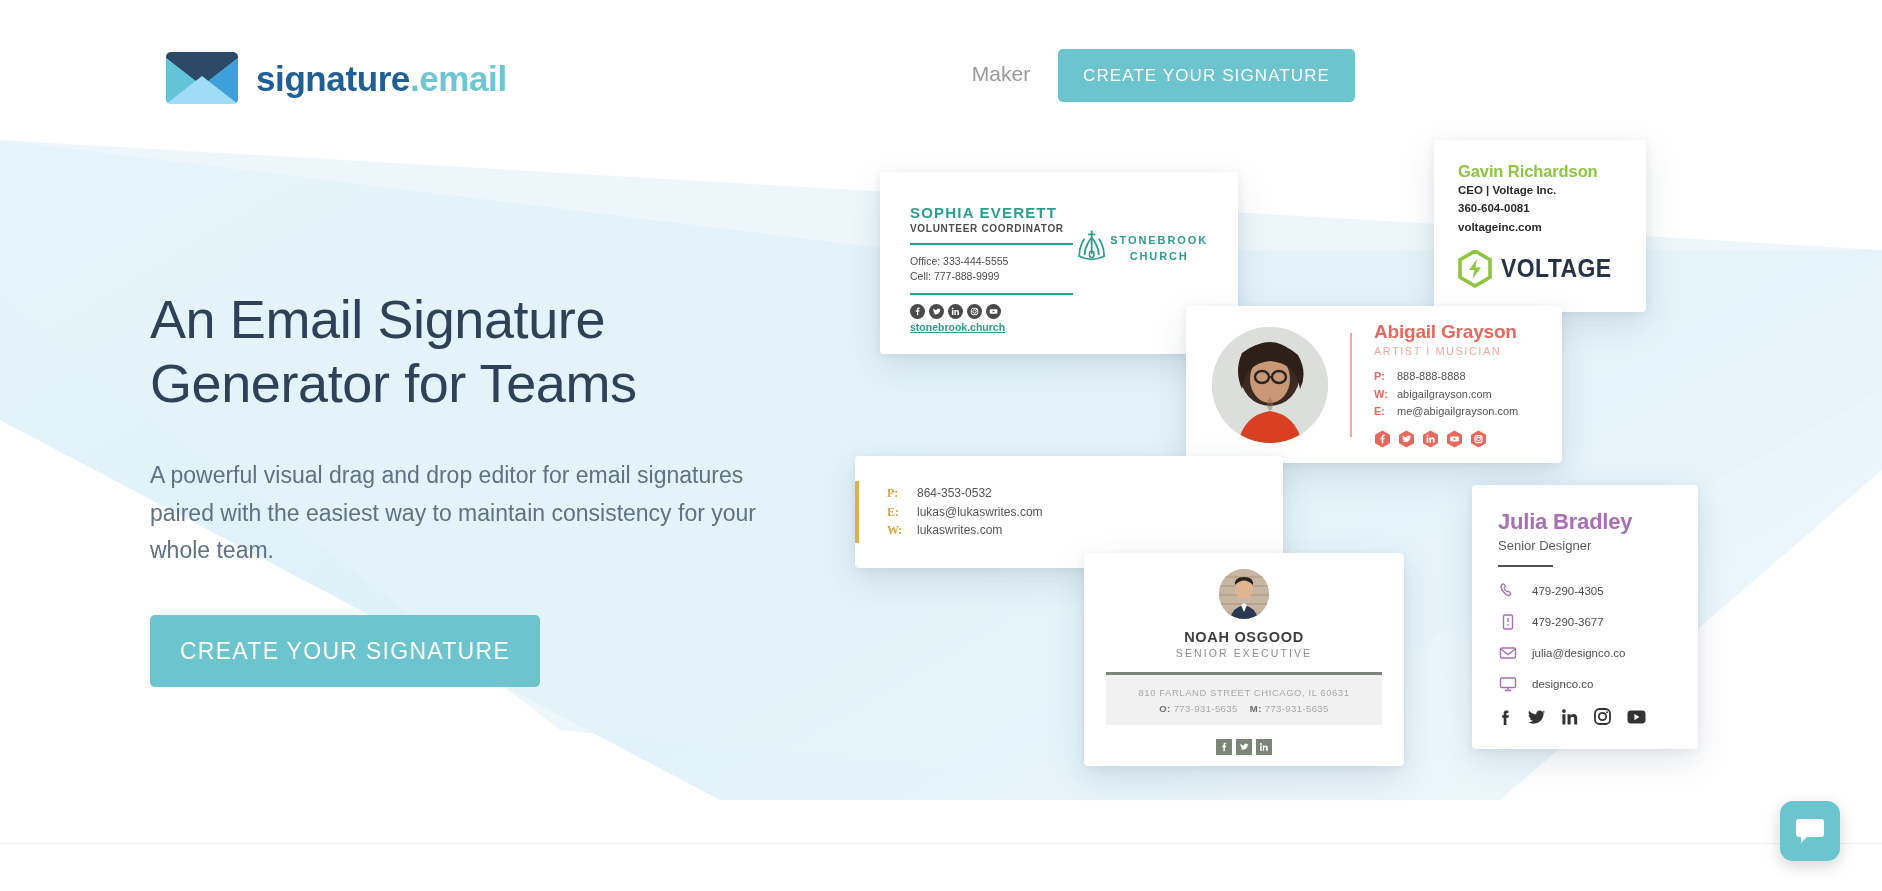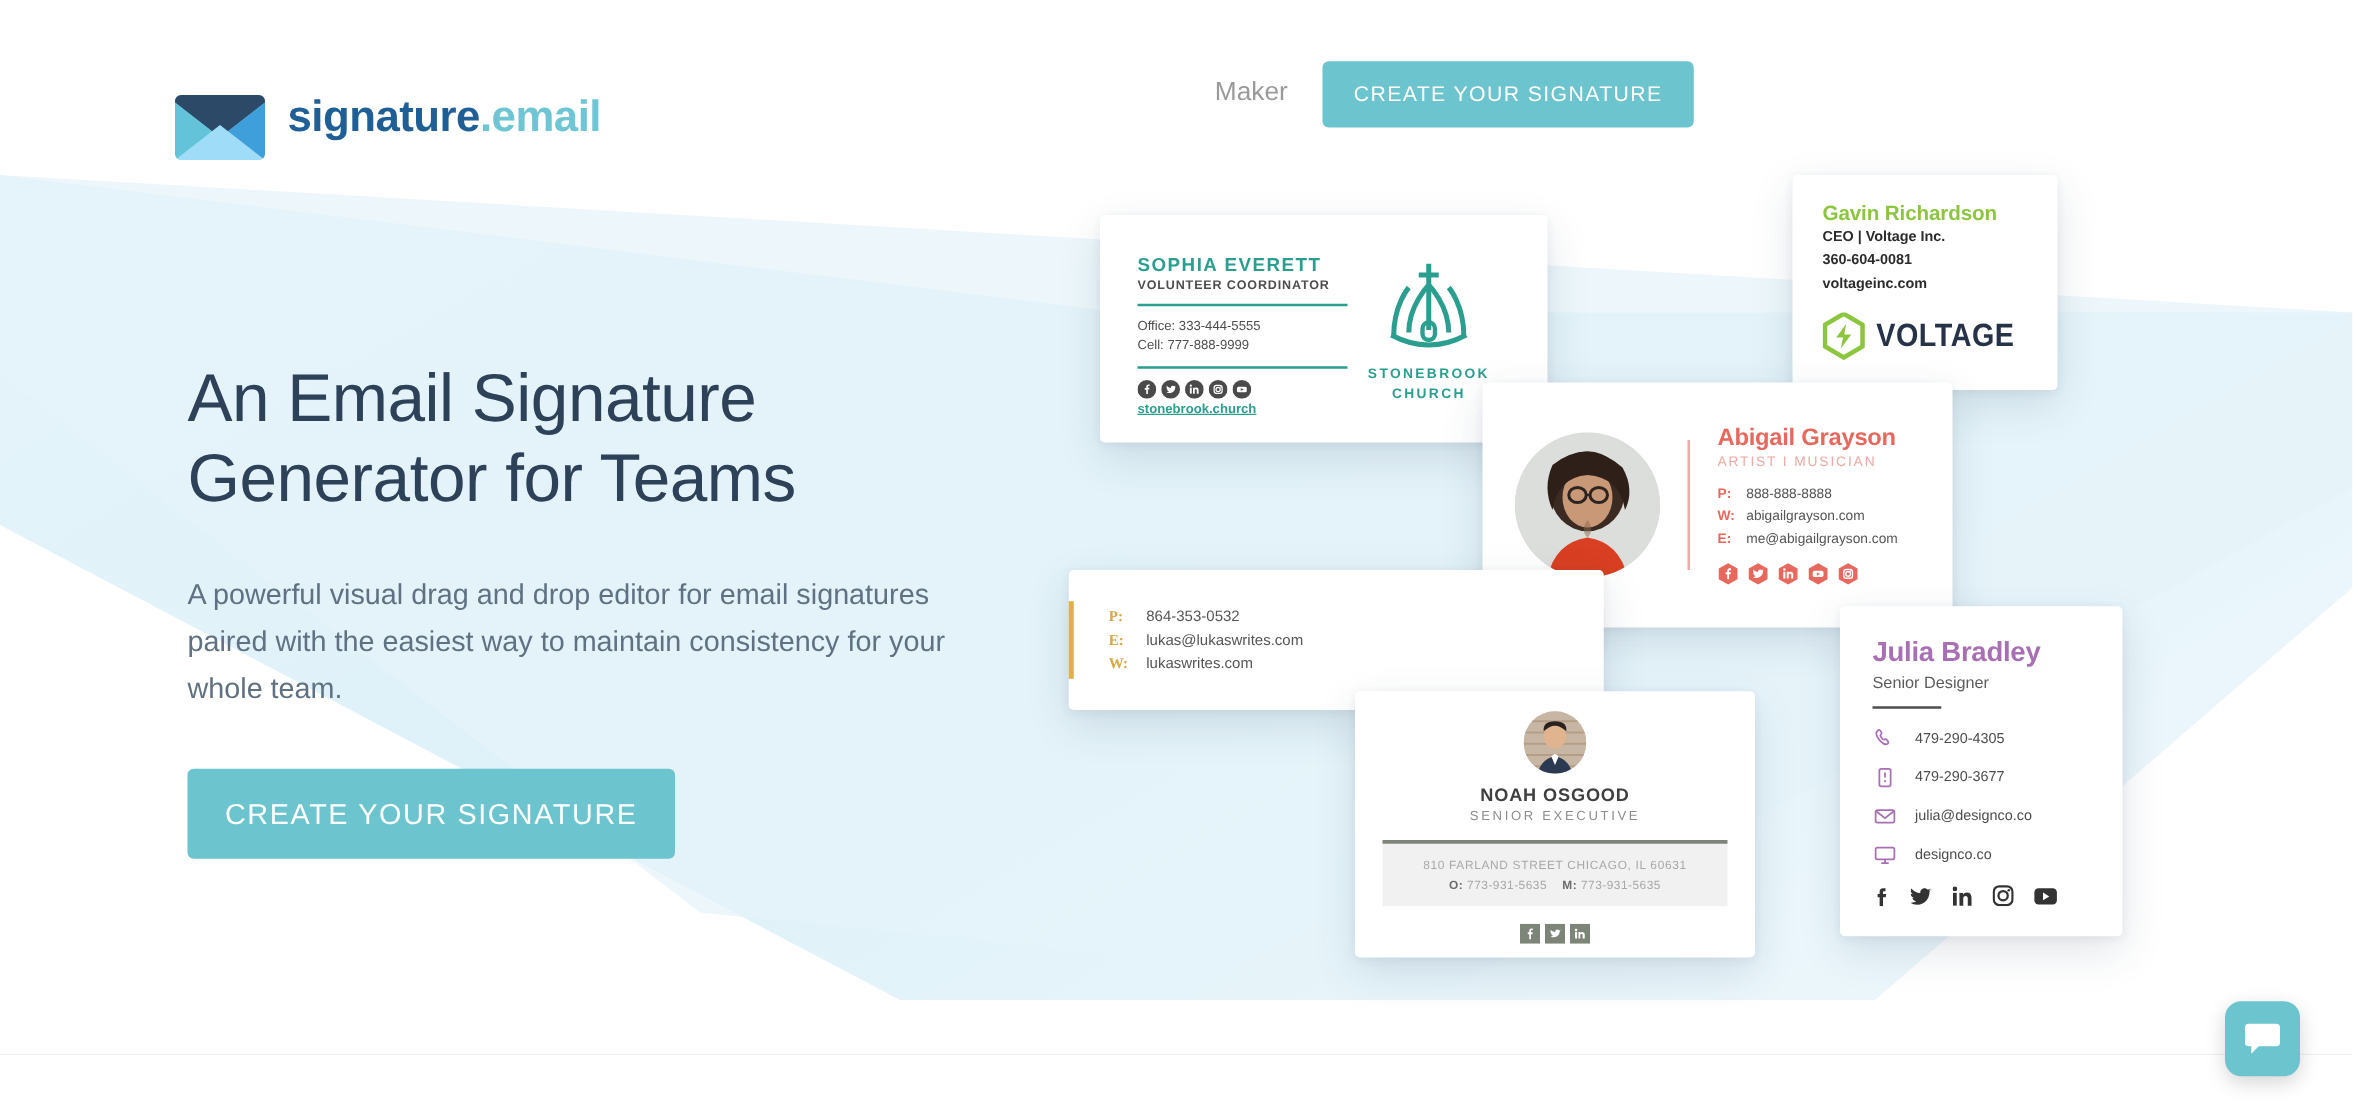--- a/index.html
+++ b/index.html
@@ -12,21 +12,21 @@
   .page { position: relative; width: 1882px; height: 891px; background:#fff; overflow:hidden; }
 
   
   .bg-band { position:absolute; inset:0; width:1882px; height:891px; z-index:0; pointer-events:none; }
 
   
   .header {
     position:absolute; top:0; left:0; width:1882px; height:140px;
     z-index:30; display:flex; align-items:center;
   }
-  .logo-wrap { position:absolute; left:140px; top:52px; display:flex; gap:18px;margin-top:24px; }
+  .logo-wrap { position:absolute; left:166px; top:52px; display:flex; align-items:center; gap:18px; }
   .logo-mark { width:72px; height:52px; border-radius:5px; overflow:hidden; display:block; }
   .logo-text { font-size:35px; font-weight:700; letter-spacing:-0.4px; line-height:1; }
   .logo-text .t1 { color:#1f5f96; }
   .logo-text .t2 { color:#6ec6d4; }
 
   .nav { position:absolute; right:530px; top:62px; display:flex; align-items:center; gap:52px; }
   .nav a { font-size:21px; color:#9a9a9a; text-decoration:none; font-weight:400; white-space:nowrap; }
   .nav a.active { color:#3a3a3a; }
 
   .nav-cta {
@@ -63,32 +63,32 @@
   
   .card-sophia { left:880px; top:172px; width:358px; height:182px; padding:26px 30px; }
   .sophia-row { display:flex; align-items:flex-start; justify-content:space-between; height:100%; }
   .sophia-left { width:175px; padding-top:6px; }
   .sophia-name { color:#2a9e8f; font-size:15px; font-weight:700; letter-spacing:1.2px; }
   .sophia-title { color:#4d4d4d; font-size:10px; font-weight:700; letter-spacing:0.7px; margin-top:2px; }
   .sophia-rule { height:2px; background:#2a9e8f; margin:9px 0 9px 0; width:100%; }
   .sophia-line { font-size:10.5px; color:#4d4d4d; line-height:1.42; }
   .sophia-socials { display:flex; gap:4px; margin-top:3px; }
   .sophia-link { display:block; font-size:10.5px; color:#2a9e8f; margin-top:2px; text-decoration:underline; font-weight:700; }
-  .sophia-right { width:135px; display:flex; flex-direction:column; align-items:center; padding-top:8px; }
+  .sophia-right { width:135px; display:flex; flex-direction:row; align-items:center; padding-top:8px; }
   .sophia-logoname { margin-top:6px; text-align:center; color:#2a9e8f; font-size:11px; font-weight:700; letter-spacing:1.9px; line-height:1.45; }
 
   
   .card-gavin { left:1434px; top:140px; width:212px; height:172px; padding:22px 24px; }
   .gavin-name { color:#8cc63f; font-size:16.5px; font-weight:600; letter-spacing:-0.1px; }
   .gavin-line { font-size:11.5px; color:#2b2b2b; line-height:1.5; font-weight:600; margin-top:1px; }
   .gavin-logo { display:flex; align-items:center; gap:9px; margin-top:14px; }
   .gavin-word { color:#263247; font-size:23px; font-weight:800; letter-spacing:0.4px; font-family:"Liberation Sans", sans-serif; transform:scaleY(1.12); }
 
   
-  .card-abigail { left:1186px; top:306px; width:376px; height:196px; padding:0; display:flex; align-items:center; }
+  .card-abigail { left:1186px; top:306px; width:376px; height:157px; padding:0; display:flex; align-items:center; }
   .abi-photo {
     width:116px; height:116px; border-radius:50%; margin-left:26px; flex:none;
     background:#d9dbd7; overflow:hidden; position:relative;
   }
   .abi-divider { width:2px; height:104px; background:#f0a8a2; margin-left:22px; flex:none; }
   .abi-right { margin-left:22px; }
   .abi-name { color:#e8685d; font-size:19px; font-weight:700; letter-spacing:-0.2px; }
   .abi-role { color:#f0a8a2; font-size:11px; letter-spacing:1.5px; margin-top:2px; }
   .abi-rows { margin-top:11px; }
   .abi-row { display:flex; font-size:11px; line-height:1.63; }

